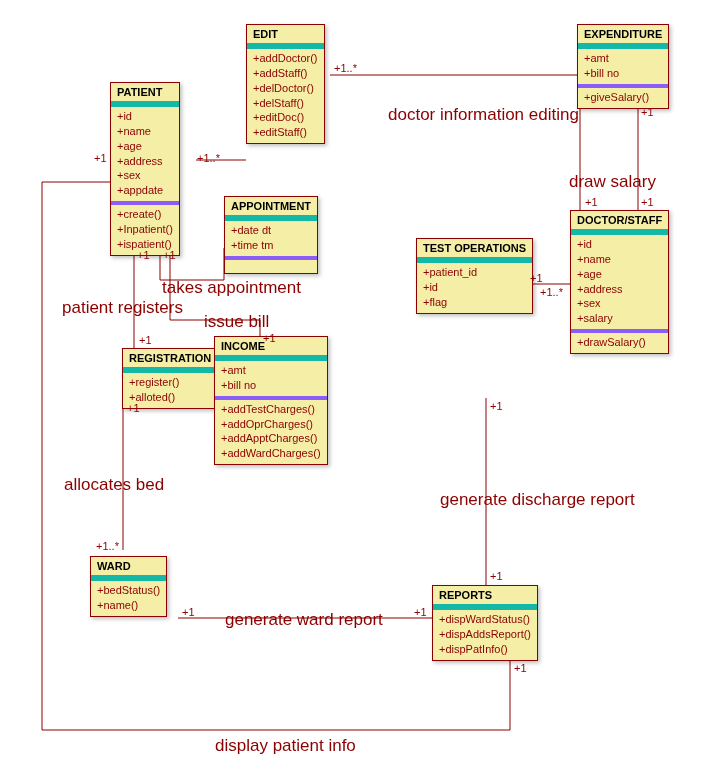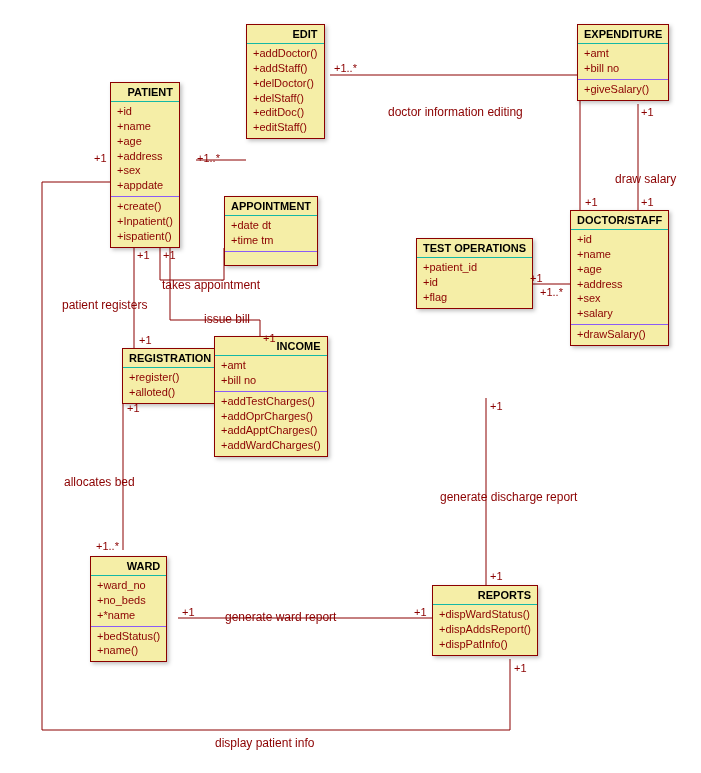--- a/index.html
+++ b/index.html
@@ -11,42 +11,42 @@
   width: 701px;
   height: 773px;
 }
 .class-box {
   position: absolute;
   border: 1px solid #8b0000;
   background: #f5eea7;
   box-shadow: 2px 2px 4px rgba(0,0,0,0.25);
 }
 .class-title {
-  text-align: right;
+  text-align: left;
   font-weight: bold;
   padding: 3px 6px;
-  border-bottom: 1px solid #14b8a6;
+  border-bottom: 6px solid #14b8a6;
   white-space: nowrap;
 }
 .class-section {
-  border-bottom: 1px solid #8b5cf6;
+  border-bottom: 4px solid #8b5cf6;
   padding: 2px 6px 3px 6px;
 }
 .class-section:last-child {
   border-bottom: none;
 }
 .member {
   color: #8b0000;
   white-space: nowrap;
   line-height: 1.35;
 }
 .edge-label {
   position: absolute;
   color: #8b0000;
-  font-size: 12px;
+  font-size: 17px;
   white-space: nowrap;
 }
 .mult {
   position: absolute;
   color: #8b0000;
   font-size: 11px;
 }
 svg.wires {
   position: absolute;
   top: 0; left: 0;
@@ -179,41 +179,36 @@
     <div class="member">+addTestCharges()</div>
     <div class="member">+addOprCharges()</div>
     <div class="member">+addApptCharges()</div>
     <div class="member">+addWardCharges()</div>
   </div>
 </div>
 
 <div class="class-box" style="left:90px; top:556px;">
   <div class="class-title">WARD</div>
   <div class="class-section">
-    <div class="member">+ward_no</div>
-    <div class="member">+no_beds</div>
-    <div class="member">+*name</div>
-  </div>
-  <div class="class-section">
     <div class="member">+bedStatus()</div>
     <div class="member">+name()</div>
   </div>
 </div>
 
 <div class="class-box" style="left:432px; top:585px;">
   <div class="class-title">REPORTS</div>
   <div class="class-section">
     <div class="member">+dispWardStatus()</div>
     <div class="member">+dispAddsReport()</div>
     <div class="member">+dispPatInfo()</div>
   </div>
 </div>
 
 <div class="edge-label" style="left:388px; top:105px;">doctor information editing</div>
-<div class="edge-label" style="left:569px; top:172px;margin-left:46px;">draw salary</div>
+<div class="edge-label" style="left:569px; top:172px;">draw salary</div>
 <div class="edge-label" style="left:162px; top:278px;text-align:center;">takes appointment</div>
 <div class="edge-label" style="left:62px; top:298px;">patient registers</div>
 <div class="edge-label" style="left:204px; top:312px;">issue bill</div>
 <div class="edge-label" style="left:64px; top:475px;">allocates bed</div>
 <div class="edge-label" style="left:225px; top:610px;">generate ward report</div>
 <div class="edge-label" style="left:440px; top:490px;">generate discharge report</div>
 <div class="edge-label" style="left:215px; top:736px;">display patient info</div>
 
 <div class="mult" style="left:334px; top:62px;">+1..*</div>
 <div class="mult" style="left:585px; top:196px;">+1</div>

